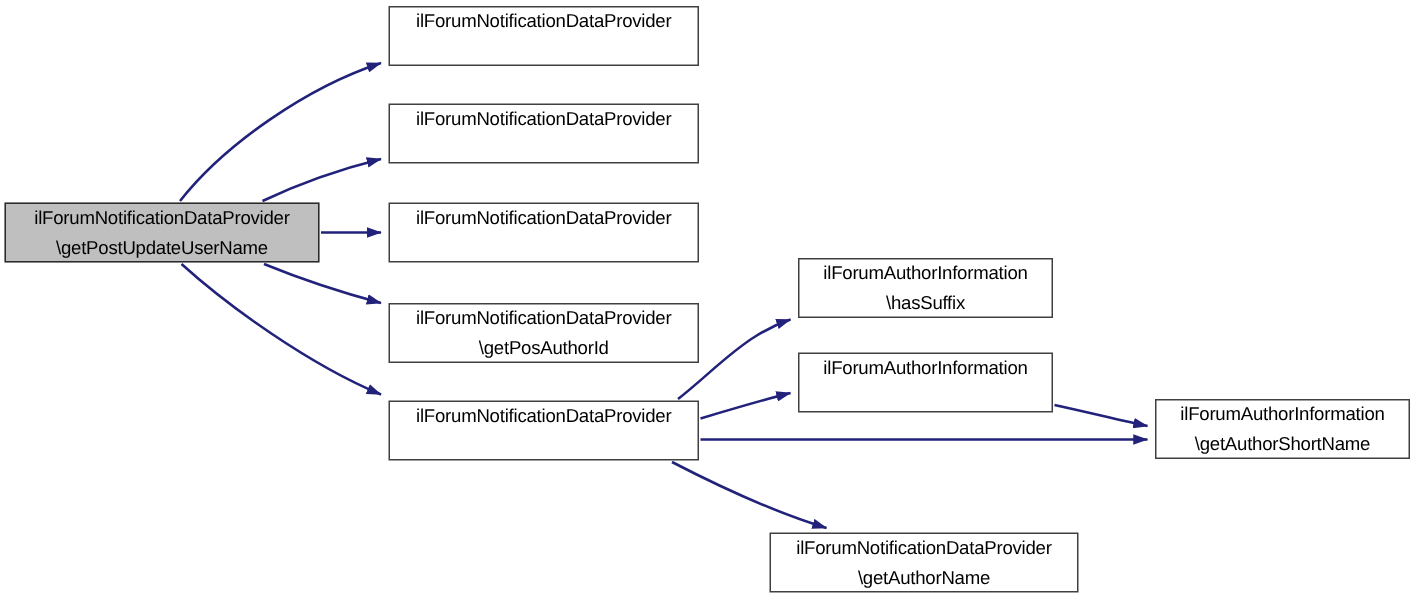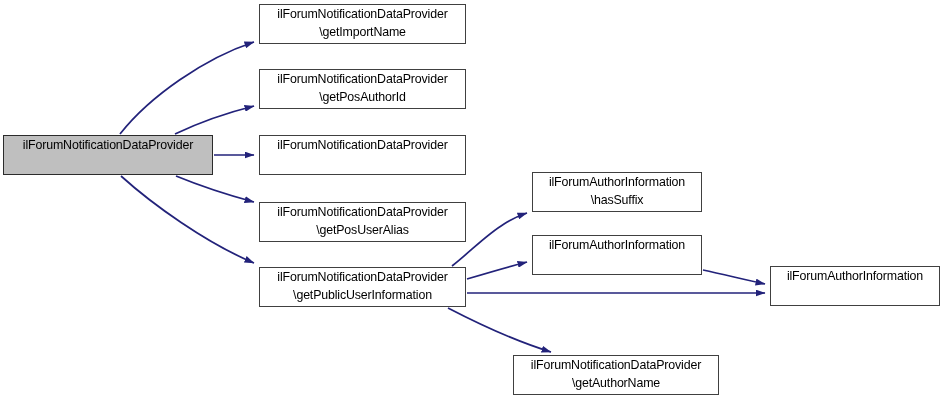--- a/index.html
+++ b/index.html
@@ -30,21 +30,21 @@
     box-sizing: border-box;
     border: 1px solid #404040;
     background: #ffffff;
     color: #000000;
     font-size: 12.4px;
     line-height: 18px;
     text-align: center;
     display: flex;
     flex-direction: column;
     align-items: center;
-    justify-content: flex-start;
+    justify-content: space-between;
     white-space: pre;
     letter-spacing: -0.15px;
   }
   .node.highlight {
     background: #bfbfbf;
     border-color: #2b2b2b;
   }
   .node .l1, .node .l2 {
     display: block;
   }
@@ -78,25 +78,25 @@
 
       <path d="M 467 293 L 765 293"></path>
 
       <path d="M 703 270 C 726 275, 746 280, 765 284"></path>
 
       <path d="M 448 308 C 475 322, 515 341, 551 352"></path>
     </g>
   </svg>
 
   <div id="nodes">
-      <div class="node highlight" style="left: 3px; top: 135px; width: 210px; height: 40px;"><span class="l1">ilForumNotificationDataProvider</span></div>
-      <div class="node" style="left: 259px; top: 4px; width: 207px; height: 40px;"><span class="l1">ilForumNotificationDataProvider</span><span class="l2">\getImportName</span></div>
-      <div class="node" style="left: 259px; top: 69px; width: 207px; height: 40px;"><span class="l1">ilForumNotificationDataProvider</span><span class="l2">\getPosAuthorId</span></div>
+      <div class="node highlight" style="left: 3px; top: 135px; width: 210px; height: 40px;"><span class="l1">ilForumNotificationDataProvider</span><span class="l2">\getPostUpdateUserName</span></div>
+      <div class="node" style="left: 259px; top: 4px; width: 207px; height: 40px;"><span class="l1">ilForumNotificationDataProvider</span></div>
+      <div class="node" style="left: 259px; top: 69px; width: 207px; height: 40px;"><span class="l1">ilForumNotificationDataProvider</span></div>
       <div class="node" style="left: 259px; top: 135px; width: 207px; height: 40px;"><span class="l1">ilForumNotificationDataProvider</span></div>
-      <div class="node" style="left: 259px; top: 202px; width: 207px; height: 40px;"><span class="l1">ilForumNotificationDataProvider</span><span class="l2">\getPosUserAlias</span></div>
-      <div class="node" style="left: 259px; top: 267px; width: 207px; height: 40px;"><span class="l1">ilForumNotificationDataProvider</span><span class="l2">\getPublicUserInformation</span></div>
+      <div class="node" style="left: 259px; top: 202px; width: 207px; height: 40px;"><span class="l1">ilForumNotificationDataProvider</span><span class="l2">\getPosAuthorId</span></div>
+      <div class="node" style="left: 259px; top: 267px; width: 207px; height: 40px;"><span class="l1">ilForumNotificationDataProvider</span></div>
       <div class="node" style="left: 532px; top: 172px; width: 170px; height: 40px;"><span class="l1">ilForumAuthorInformation</span><span class="l2">\hasSuffix</span></div>
       <div class="node" style="left: 532px; top: 235px; width: 170px; height: 40px;"><span class="l1">ilForumAuthorInformation</span></div>
-      <div class="node" style="left: 770px; top: 266px; width: 170px; height: 40px;"><span class="l1">ilForumAuthorInformation</span></div>
+      <div class="node" style="left: 770px; top: 266px; width: 170px; height: 40px;"><span class="l1">ilForumAuthorInformation</span><span class="l2">\getAuthorShortName</span></div>
       <div class="node" style="left: 513px; top: 355px; width: 206px; height: 40px;"><span class="l1">ilForumNotificationDataProvider</span><span class="l2">\getAuthorName</span></div>
     </div>
 
 </div>
 
 </body></html>

